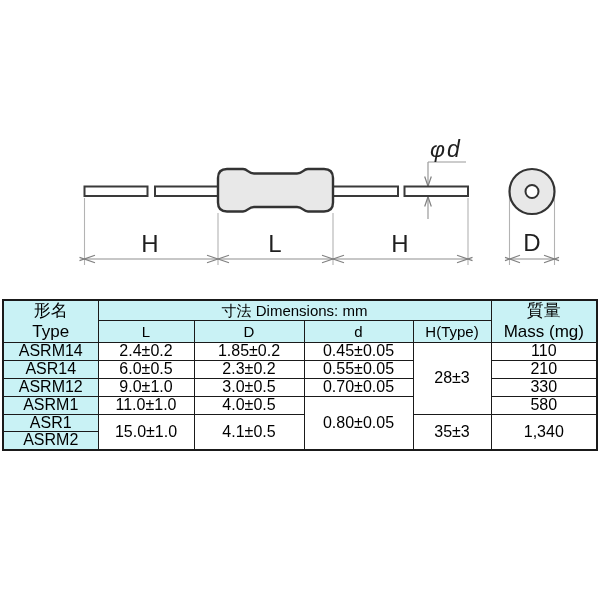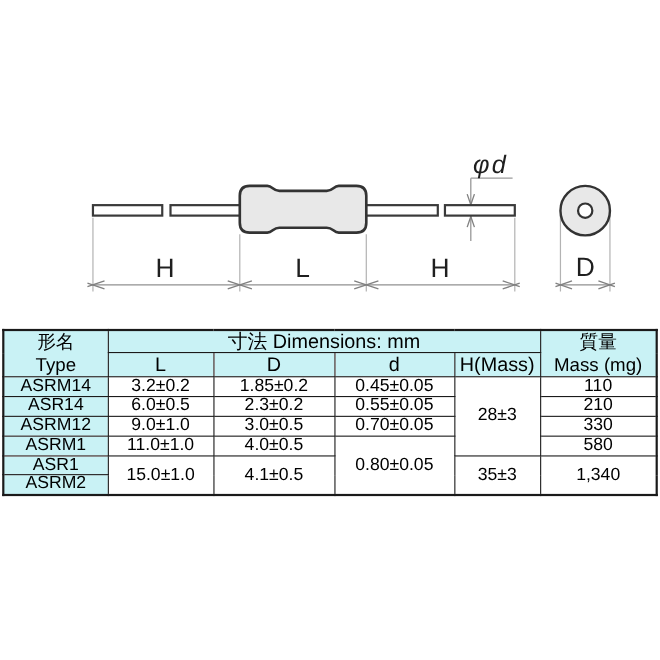--- a/index.html
+++ b/index.html
@@ -19,21 +19,21 @@
     border-collapse:collapse;table-layout:fixed;
     border:2px solid #1a1a1a;
     font-size:16px;color:#000;
   }
   table.spec td{
     border:1px solid #1a1a1a;text-align:center;vertical-align:middle;
     padding:0;line-height:1.05;overflow:hidden;white-space:nowrap;
   }
   td.hdr{background:#c9f2f5;font-size:17px;}
   td.hdr .ln{display:block;line-height:1.22;}
-  td.collbl{background:#c9f2f5;font-size:18px;}
+  td.collbl{background:#c9f2f5;font-size:15px;}
   td.typec{background:#c9f2f5;}
   tr.hrow1{height:20px;}
   tr.hrow2{height:22px;}
   tr.drow{height:17px;}
 </style>
 </head>
 <body>
 
 <div class="stage">
 
@@ -121,26 +121,26 @@
         <td class="collbl" colspan="4">寸法 Dimensions: mm</td>
         <td class="hdr" rowspan="2">
           <span class="ln">質量</span>
           <span class="ln">Mass (mg)</span>
         </td>
       </tr>
       <tr class="hrow2">
         <td class="collbl">L</td>
         <td class="collbl">D</td>
         <td class="collbl">d</td>
-        <td class="collbl">H(Mass)</td>
+        <td class="collbl">H(Type)</td>
       </tr>
 
       <tr class="drow">
         <td class="typec">ASRM14</td>
-        <td>3.2±0.2</td>
+        <td>2.4±0.2</td>
         <td>1.85±0.2</td>
         <td>0.45±0.05</td>
         <td rowspan="4">28±3</td>
         <td>110</td>
       </tr>
       <tr class="drow">
         <td class="typec">ASR14</td>
         <td>6.0±0.5</td>
         <td>2.3±0.2</td>
         <td>0.55±0.05</td>

